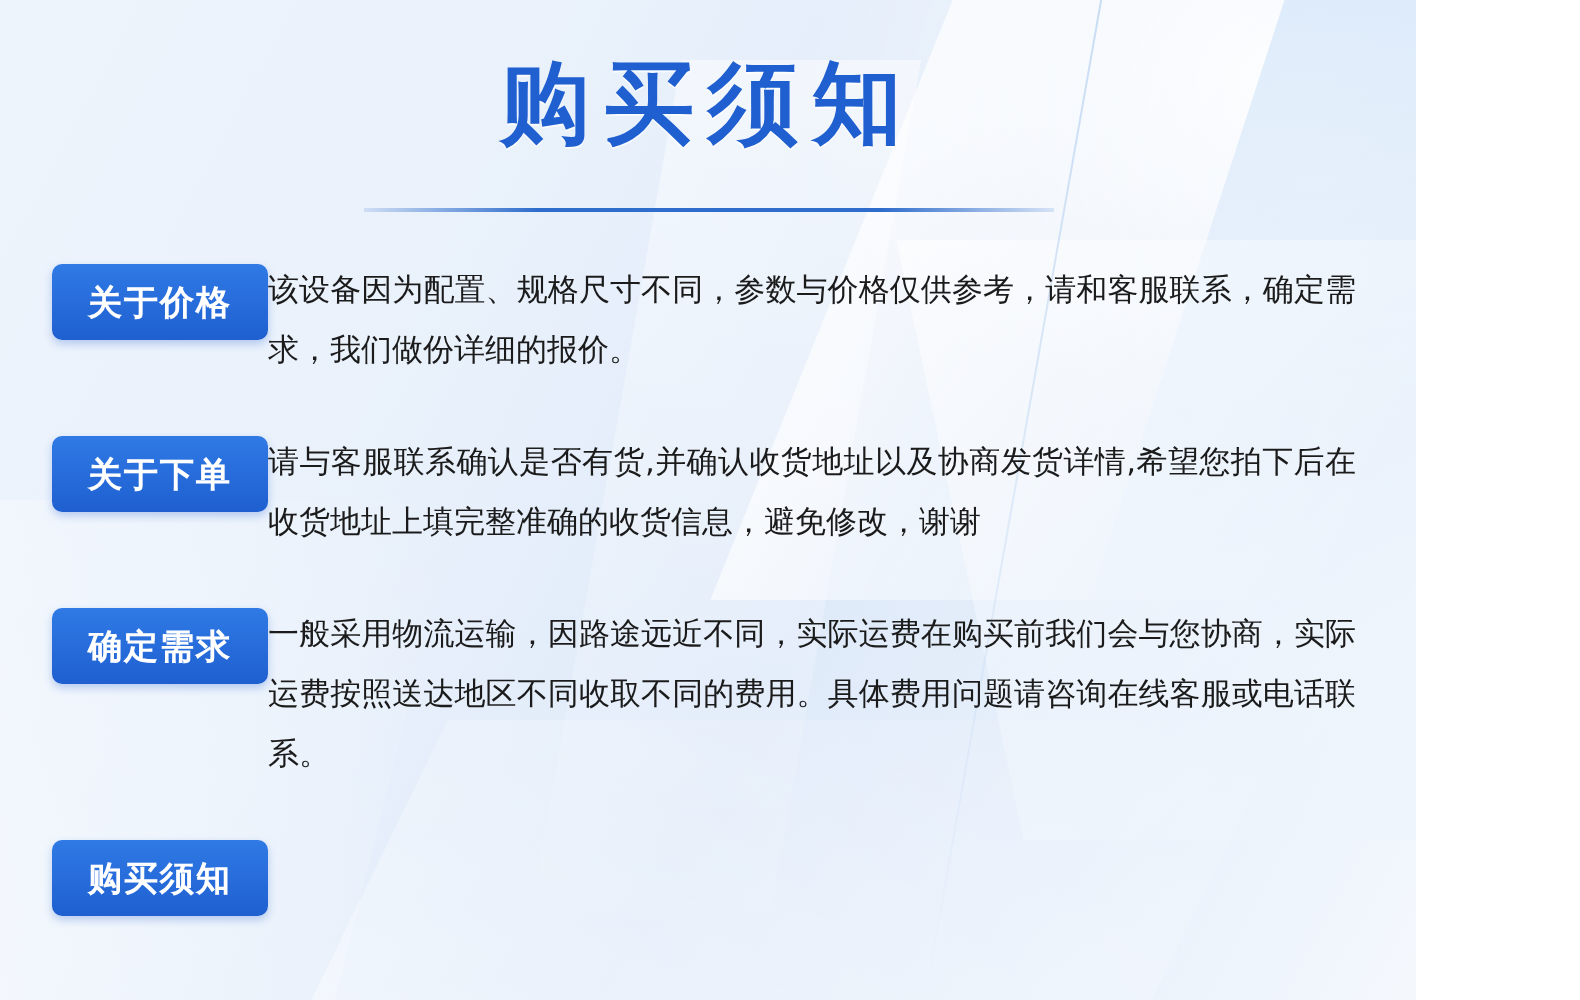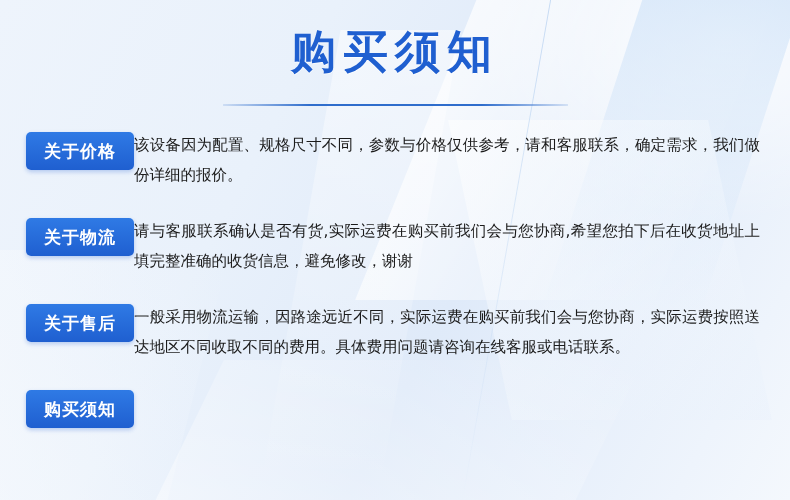--- a/index.html
+++ b/index.html
@@ -9,21 +9,21 @@
   body {
     width: 790px;
     height: 500px;
     font-family: "Liberation Sans", "DejaVu Sans", sans-serif;
     background: #ffffff;
     overflow: hidden;
   }
 
   .page {
     position: relative;
-    width: 790px;
+    width: 708px;
     height: 500px;
     background:
       radial-gradient(ellipse 420px 300px at 92% 8%, rgba(255,255,255,0.85) 0%, rgba(255,255,255,0) 60%),
       linear-gradient(118deg, #eef4fc 0%, #e9f1fb 32%, #dfeaf9 58%, #e8f0fb 78%, #f4f8fd 100%);
     overflow: hidden;
   }
 
   
   .deco {
     position: absolute;
@@ -149,26 +149,26 @@
   <div class="title-rule"></div>
 
   <div class="list">
 
     <div class="row">
       <div class="tag">关于价格</div>
       <div class="text">该设备因为配置、规格尺寸不同，参数与价格仅供参考，请和客服联系，确定需求，我们做份详细的报价。</div>
     </div>
 
     <div class="row">
-      <div class="tag">关于物流</div>
-      <div class="text">请与客服联系确认是否有货,实际运费在购买前我们会与您协商,希望您拍下后在收货地址上填完整准确的收货信息，避免修改，谢谢</div>
+      <div class="tag">关于下单</div>
+      <div class="text">请与客服联系确认是否有货,并确认收货地址以及协商发货详情,希望您拍下后在收货地址上填完整准确的收货信息，避免修改，谢谢</div>
     </div>
 
     <div class="row">
-      <div class="tag">关于售后</div>
+      <div class="tag">确定需求</div>
       <div class="text">一般采用物流运输，因路途远近不同，实际运费在购买前我们会与您协商，实际运费按照送达地区不同收取不同的费用。具体费用问题请咨询在线客服或电话联系。</div>
     </div>
 
     <div class="row">
       <div class="tag">购买须知</div>
     </div>
 
   </div>
 </div>
 

